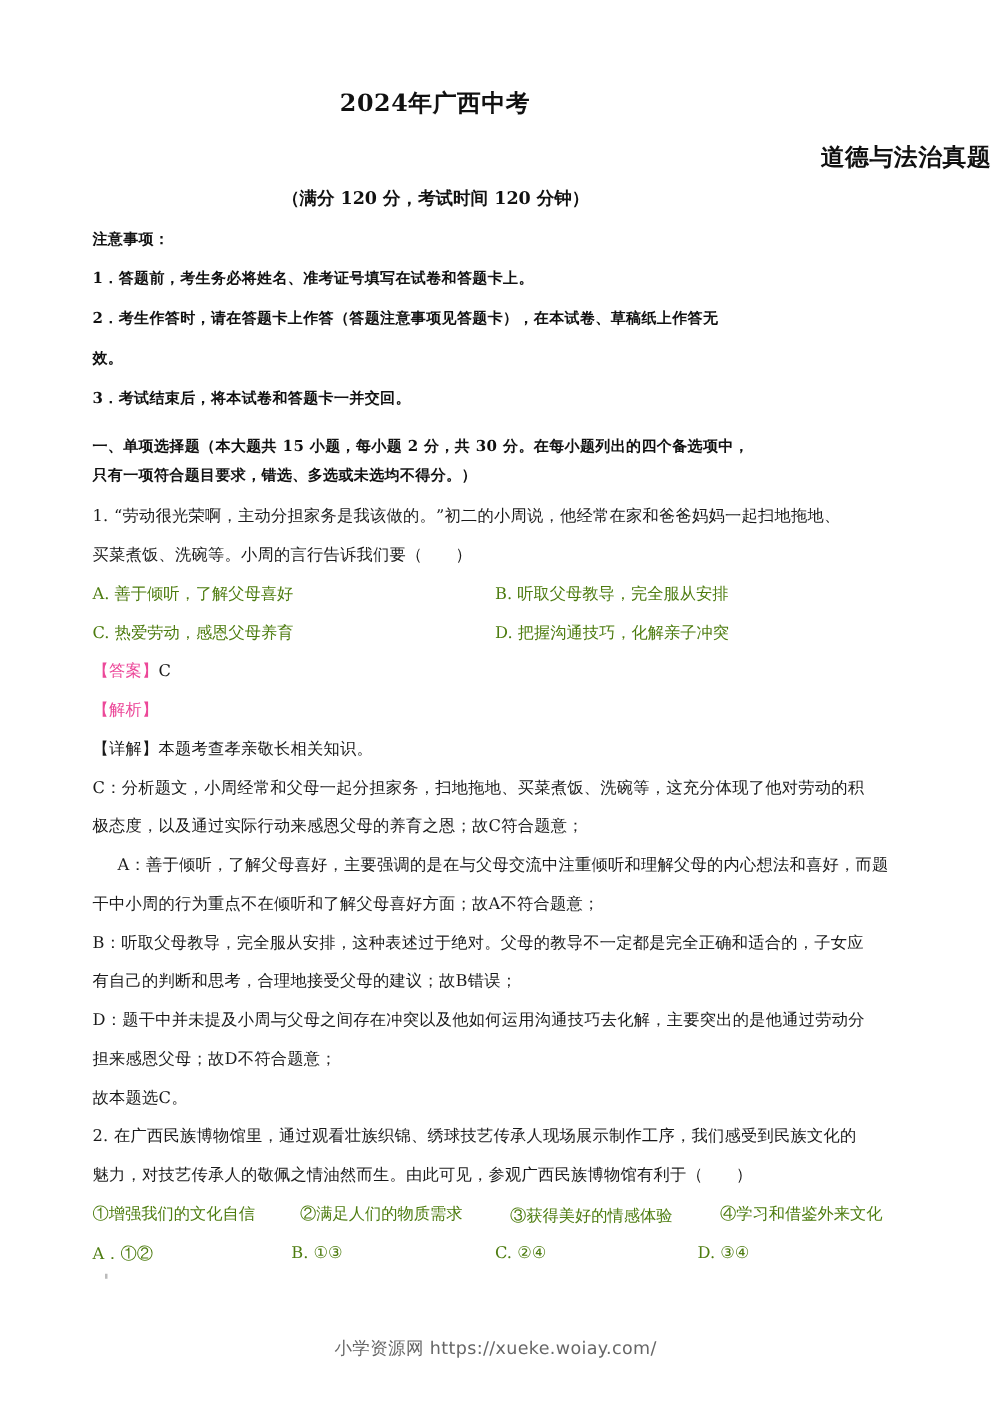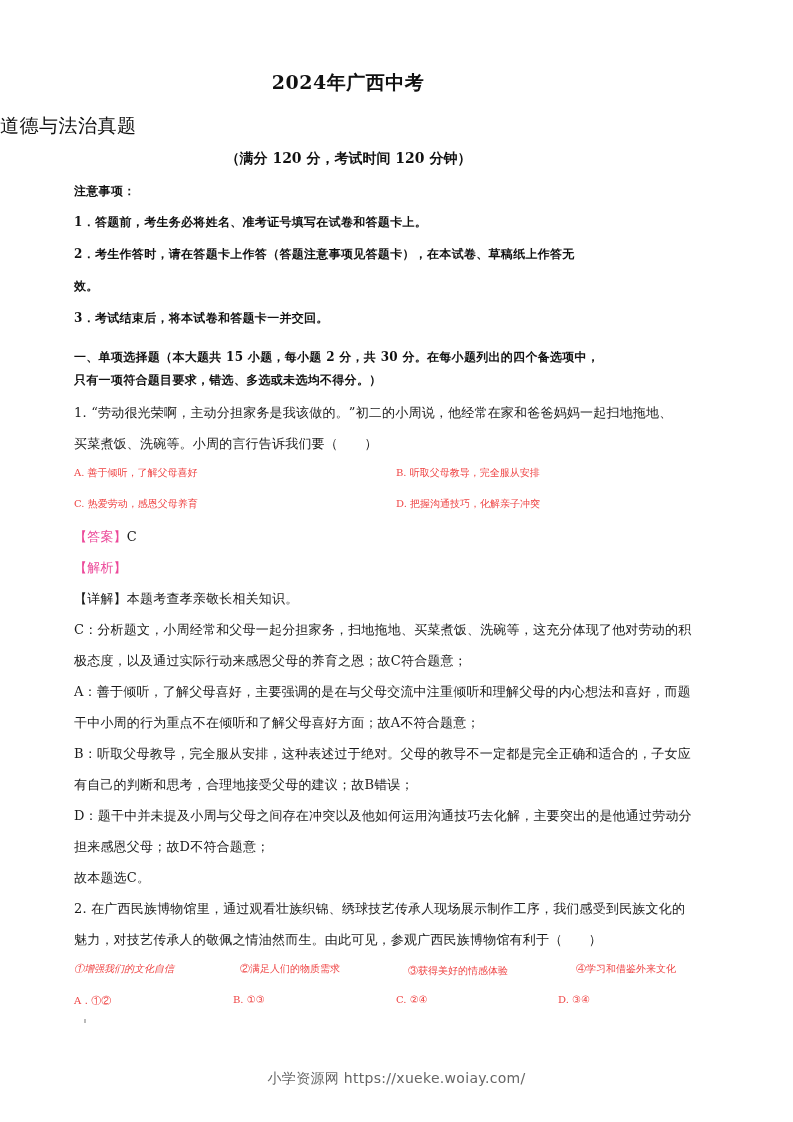--- a/index.html
+++ b/index.html
@@ -1,25 +1,25 @@
 <!DOCTYPE html>
 <html><head>
 <meta charset="utf-8">
 <style>
   html, body { margin: 0; padding: 0; background: #ffffff; }
   body { width: 793px; height: 1122px; position: relative; overflow: hidden; color: #111; }
   .page { position: absolute; left: 0; top: 0; width: 793px; height: 1122px; }
   .line { position: absolute; left: 74px; white-space: nowrap; }
   .title1 { position: absolute; top: 70px; left: 0; width: 696px; text-align: center; font-weight: bold; font-size: 19px; font-family: "DejaVu Serif", serif; letter-spacing: 0.5px; }
-  .title2 { position: absolute; top: 113px; left: 0; width: 793px; text-align: left; font-weight: normal; font-size: 19px; font-family: "DejaVu Serif", serif; letter-spacing: 0.5px; }
+  .title2 { position: absolute; top: 113px; left: 0; width: 793px; text-align: right; font-weight: bold; font-size: 19px; font-family: "DejaVu Serif", serif; letter-spacing: 0.5px; }
   .subtitle { position: absolute; top: 150px; left: 0; width: 697px; text-align: center; font-weight: bold; font-size: 14px; font-family: "DejaVu Serif", serif; }
   .bold { font-weight: bold; font-size: 12px; font-family: "DejaVu Serif", serif; letter-spacing: 0.3px; }
   .reg { font-size: 13px; font-family: "DejaVu Serif", "Liberation Serif", serif; color: #1a1a1a; letter-spacing: 0.2px; }
   .tag-blue { color: #ec4899; }
-  .opt { position: absolute; white-space: nowrap; font-size: 10px; font-family: "DejaVu Serif", "Liberation Serif", serif; color: #ef4444; }
+  .opt { position: absolute; white-space: nowrap; font-size: 13px; font-family: "DejaVu Serif", "Liberation Serif", serif; color: #4d7c0f; }
   .footer { position: absolute; top: 1070px; left: 0; width: 793px; text-align: center; font-size: 14px; color: #666; font-family: "DejaVu Sans", sans-serif; letter-spacing: 0.3px; }
   .speck { position: absolute; left: 84px; top: 1019px; width: 2px; height: 4px; background: #bbb; }
 </style>
 </head>
 <body>
 
 <div class="page">
 
   <div class="title1">2024年广西中考</div>
   <div class="title2">道德与法治真题</div>
@@ -46,32 +46,32 @@
     <span class="tag-blue">【答案】</span><span>C</span>
   </div>
   <div class="line reg tag-blue" style="top:559px;">【解析】</div>
 
   <div class="line reg" style="top:590px;">
     <span>【详解】</span><span>本题考查孝亲敬长相关知识。</span>
   </div>
 
   <div class="line reg" style="top:621px;">C：分析题文，小周经常和父母一起分担家务，扫地拖地、买菜煮饭、洗碗等，这充分体现了他对劳动的积</div>
   <div class="line reg" style="top:652px;">极态度，以及通过实际行动来感恩父母的养育之恩；故C符合题意；</div>
-  <div class="line reg" style="top:683px;">A：善于倾听，了解父母喜好，主要强调的是在与父母交流中注重倾听和理解父母的内心想法和喜好，而题</div>
+  <div class="line reg" style="top:683px;margin-left:20px;">A：善于倾听，了解父母喜好，主要强调的是在与父母交流中注重倾听和理解父母的内心想法和喜好，而题</div>
   <div class="line reg" style="top:714px;">干中小周的行为重点不在倾听和了解父母喜好方面；故A不符合题意；</div>
   <div class="line reg" style="top:745px;">B：听取父母教导，完全服从安排，这种表述过于绝对。父母的教导不一定都是完全正确和适合的，子女应</div>
   <div class="line reg" style="top:776px;">有自己的判断和思考，合理地接受父母的建议；故B错误；</div>
   <div class="line reg" style="top:807px;">D：题干中并未提及小周与父母之间存在冲突以及他如何运用沟通技巧去化解，主要突出的是他通过劳动分</div>
   <div class="line reg" style="top:838px;">担来感恩父母；故D不符合题意；</div>
   <div class="line reg" style="top:869px;">故本题选C。</div>
 
   <div class="line reg" style="top:900px;">2. 在广西民族博物馆里，通过观看壮族织锦、绣球技艺传承人现场展示制作工序，我们感受到民族文化的</div>
   <div class="line reg" style="top:931px;">魅力，对技艺传承人的敬佩之情油然而生。由此可见，参观广西民族博物馆有利于（　　）</div>
 
-  <div class="opt" style="left:74px; top:962px;font-style:italic;">①增强我们的文化自信</div>
+  <div class="opt" style="left:74px; top:962px;">①增强我们的文化自信</div>
   <div class="opt" style="left:240px; top:962px;">②满足人们的物质需求</div>
   <div class="opt" style="left:408px; top:964px;">③获得美好的情感体验</div>
   <div class="opt" style="left:576px; top:962px;">④学习和借鉴外来文化</div>
 
   <div class="opt" style="left:74px; top:994px;">A．①②</div>
   <div class="opt" style="left:233px; top:994px;">B. ①③</div>
   <div class="opt" style="left:396px; top:994px;">C. ②④</div>
   <div class="opt" style="left:558px; top:994px;">D. ③④</div>
 
   <div class="speck"></div>

